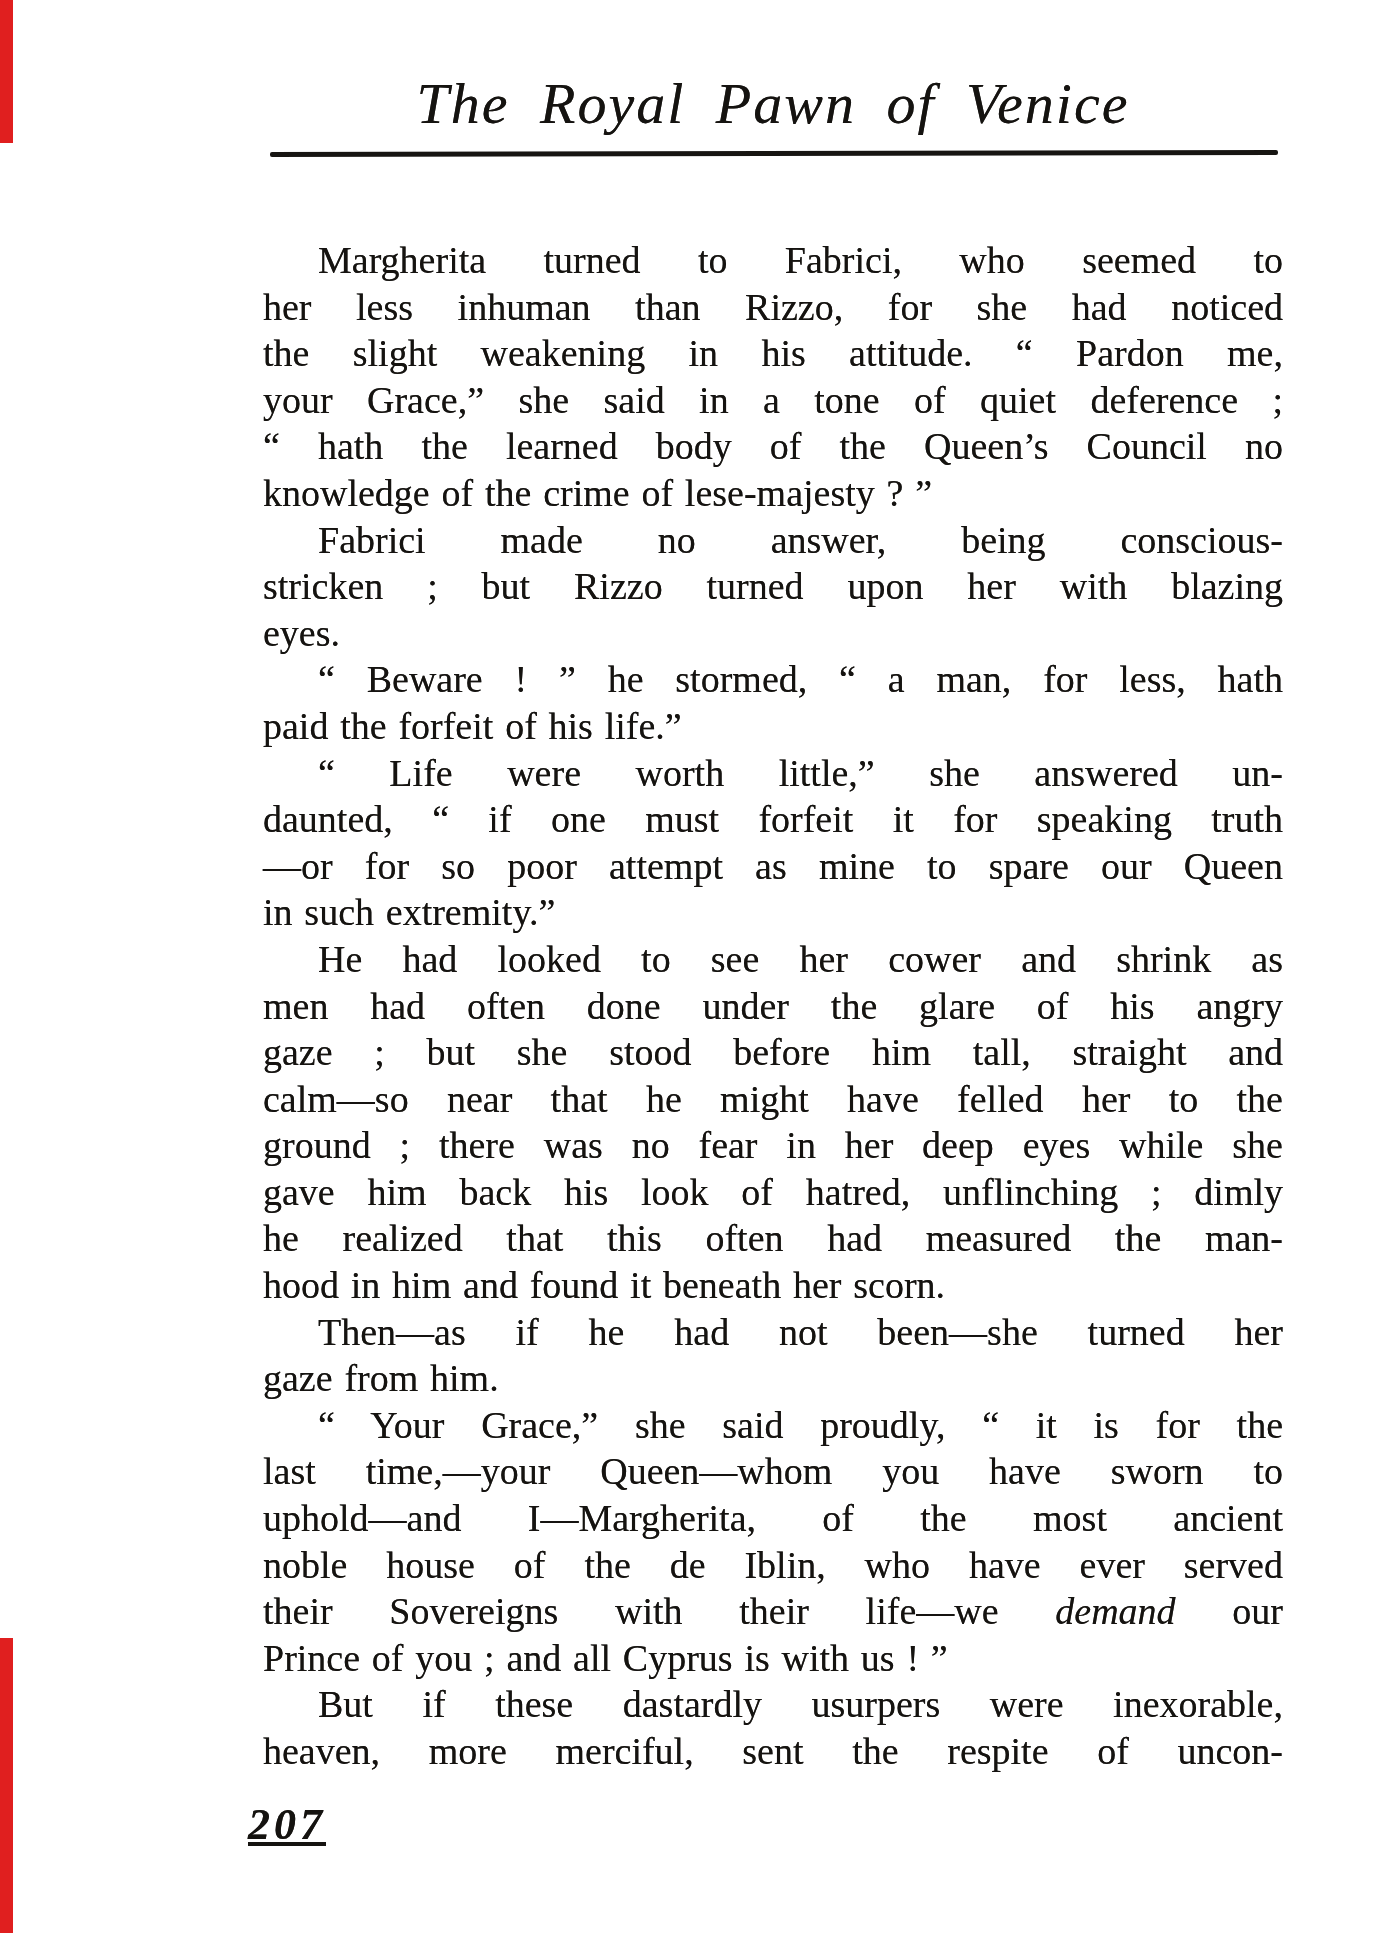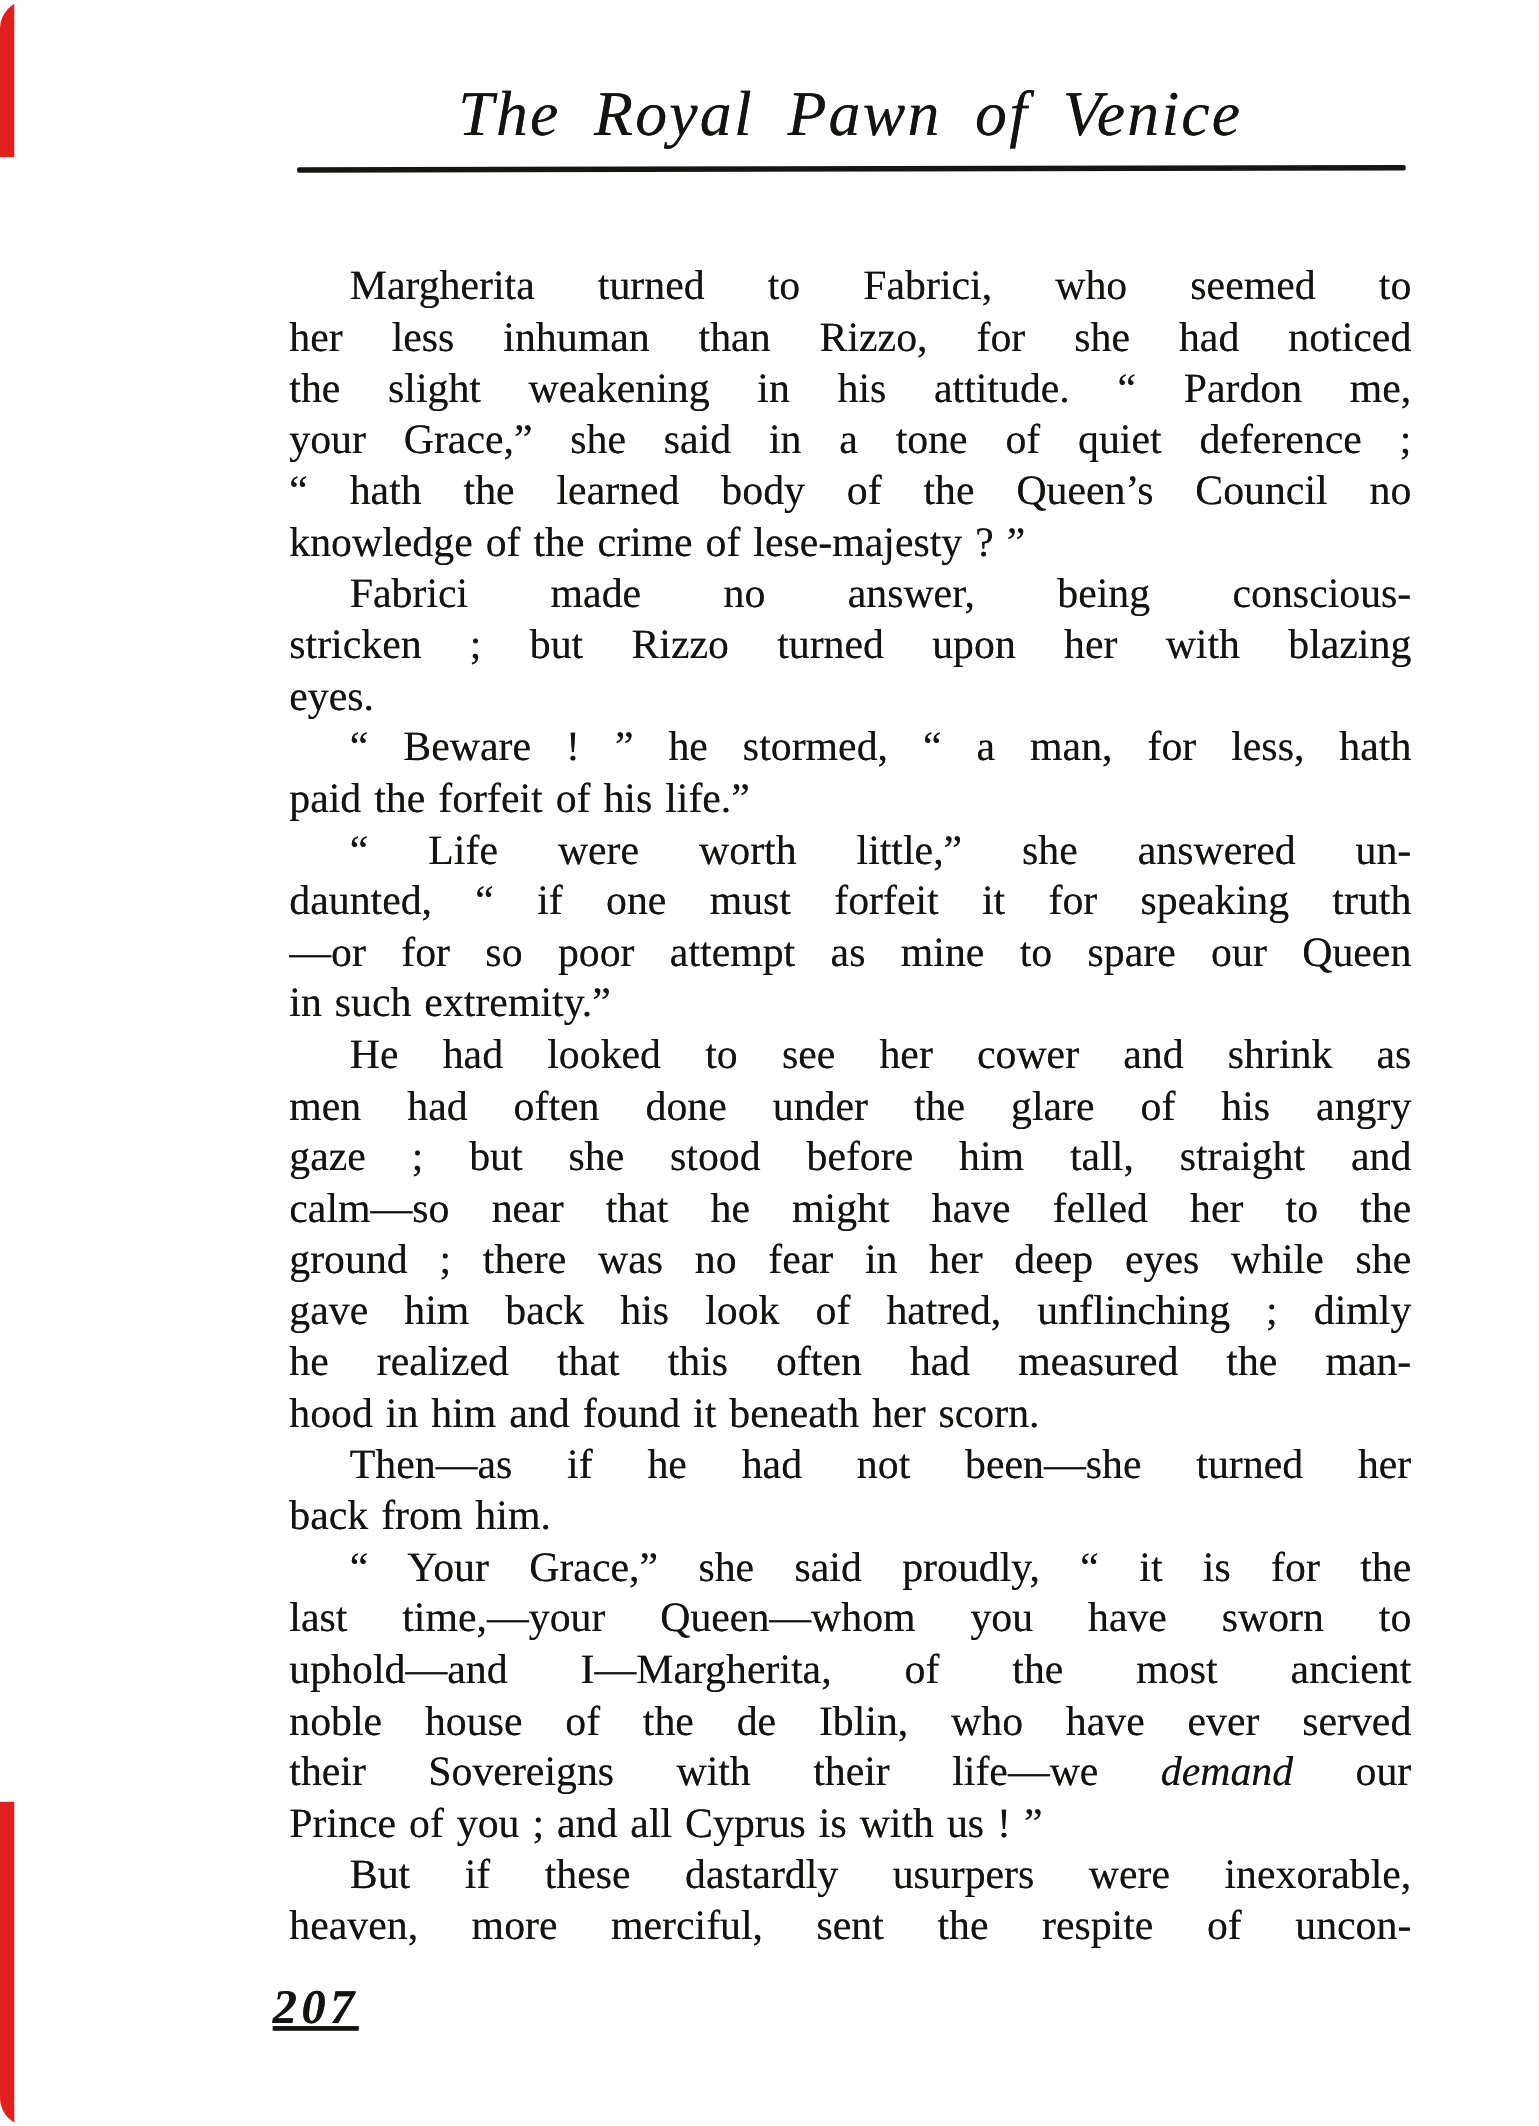--- a/index.html
+++ b/index.html
@@ -4,21 +4,20 @@
 <style>
   html, body { margin: 0; padding: 0; background: #ffffff; }
   .page {
     position: relative;
     width: 1399px;
     height: 1933px;
     background: #ffffff;
     overflow: hidden;
     font-family: "Liberation Serif", "DejaVu Serif", serif;
     color: #151310;
-    border-radius: 26px;
   }
   .edge-mark {
     position: absolute;
     left: 0;
     width: 13px;
   }
   .edge-mark.top { top: 0; height: 143px; }
   .edge-mark.bottom { top: 1638px; height: 295px; }
 
   .running-header {
@@ -118,21 +117,21 @@
         <div class="line">men had often done under the glare of his angry</div>
         <div class="line">gaze ; but she stood before him tall, straight and</div>
         <div class="line">calm—so near that he might have felled her to the</div>
         <div class="line">ground ; there was no fear in her deep eyes while she</div>
         <div class="line">gave him back his look of hatred, unflinching ; dimly</div>
         <div class="line">he realized that this often had measured the man-</div>
         <div class="line para-end">hood in him and found it beneath her scorn.</div>
       </div>
       <div>
         <div class="line indent">Then—as if he had not been—she turned her</div>
-        <div class="line para-end">back from him.</div>
+        <div class="line para-end">gaze from him.</div>
       </div>
       <div>
         <div class="line indent">“ Your Grace,” she said proudly, “ it is for the</div>
         <div class="line">last time,—your Queen—whom you have sworn to</div>
         <div class="line">uphold—and I—Margherita, of the most ancient</div>
         <div class="line">noble house of the de Iblin, who have ever served</div>
         <div class="line">their Sovereigns with their life—we <i>demand</i> our</div>
         <div class="line para-end">Prince of you ; and all Cyprus is with us ! ”</div>
       </div>
       <div>

